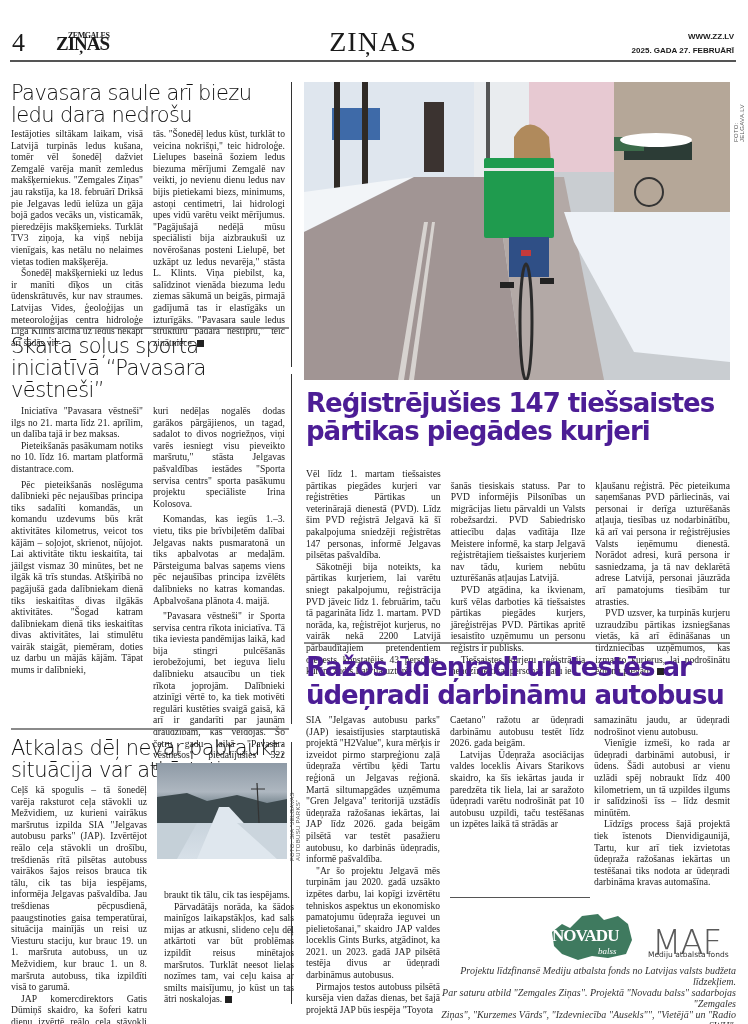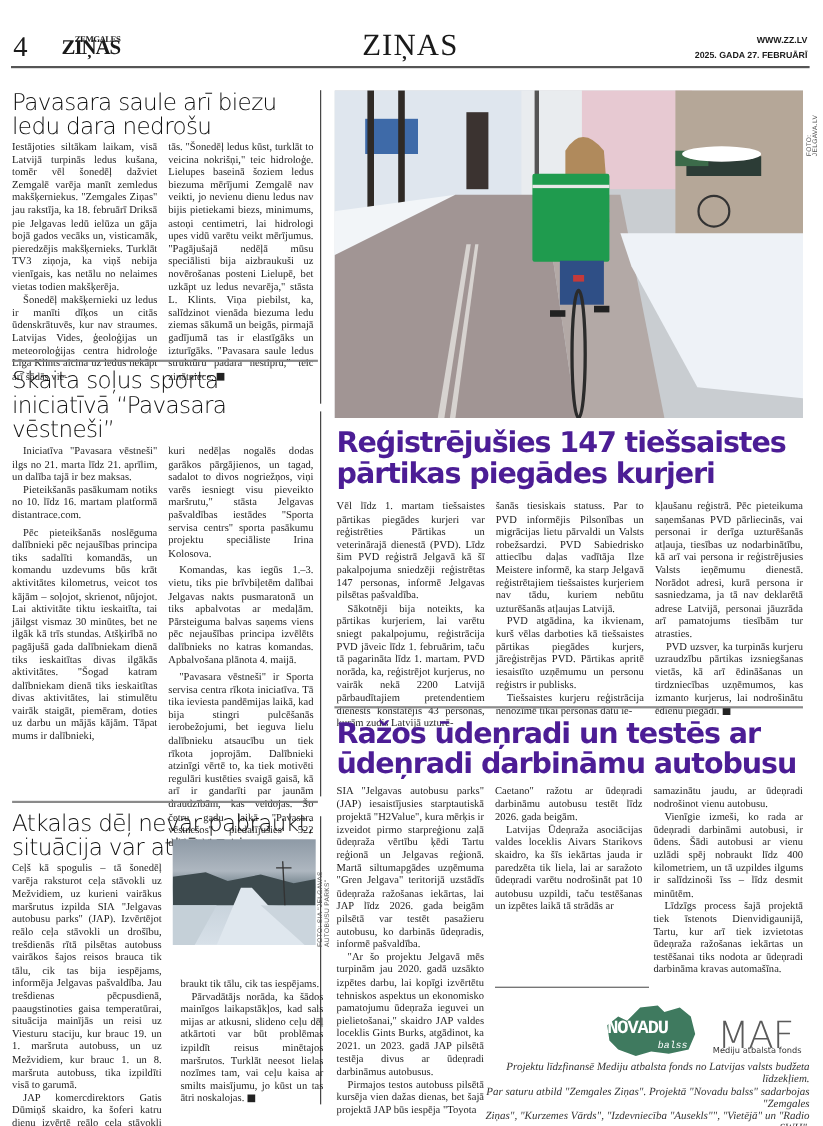--- a/index.html
+++ b/index.html
@@ -23,21 +23,21 @@
   .col p.first { text-indent: 0; }
   .endmark { display: inline-block; width: 7px; height: 7px; background: #222; margin-left: 3px; vertical-align: -1px; }
 
   .divider-h { position: absolute; height: 2px; background: #8a8a8a; }
   .divider-v { position: absolute; width: 1px; background: #333; }
 
   .photo { position: absolute; overflow: hidden; }
   .photo-credit { position: absolute; font-family: "Liberation Sans", sans-serif; font-size: 6px; color: #555; writing-mode: vertical-rl; transform: rotate(180deg); letter-spacing: 0.3px; }
 
   .logos { position: absolute; }
-  .novadu { position: absolute; font-family: Liberation Mono, monospace; font-weight: bold; color: #fff; }
+  .novadu { position: absolute; font-family: Liberation Serif, serif; font-weight: bold; color: #fff; }
   .maf { position: absolute; font-family: "DejaVu Sans", sans-serif; color: #5a5a5a; }
   .disclaimer { position: absolute; font-family: "Liberation Serif", serif; font-style: italic; font-size: 10px; line-height: 11px; text-align: right; color: #333; }
 </style>
 </head>
 <body>
 
 <header class="masthead">
   <span class="page-num">4</span>
   <div class="logo">
     <span class="l1">ZEMGALES</span>
@@ -137,21 +137,21 @@
     <ellipse cx="222" cy="240" rx="6" ry="58" fill="none" stroke="#2b2b2b" stroke-width="3"></ellipse>
     <rect x="217" y="168" width="10" height="6" fill="#c43a3a"></rect>
     <rect x="196" y="200" width="14" height="6" fill="#222"></rect>
     <rect x="236" y="196" width="14" height="6" fill="#222"></rect>
   </svg>
 </div>
 <div class="photo-credit" style="left:733px; top:86px; height:56px;">FOTO: JELGAVA.LV</div>
 
 <article class="article" style="left:306px; top:389px; width:424px;">
   <h1 class="headline-bold" style="font-size:26px; line-height:28px;">Reģistrējušies 147 tiešsaistes pārtikas piegādes kurjeri</h1>
-  <div class="cols" style="margin-top:10px;">
+  <div class="cols" style="margin-top:23px;align-items:flex-end;">
     <div class="col">
       <p class="first">Vēl līdz 1. martam tiešsaistes pārtikas piegādes kurjeri var reģistrēties Pārtikas un veterinārajā dienestā (PVD). Līdz šim PVD reģistrā Jelgavā kā šī pakalpojuma sniedzēji reģistrētas 147 personas, informē Jelgavas pilsētas pašvaldība.</p>
       <p>Sākotnēji bija noteikts, ka pārtikas kurjeriem, lai varētu sniegt pakalpojumu, reģistrācija PVD jāveic līdz 1. februārim, taču tā pagarināta līdz 1. martam. PVD norāda, ka, reģistrējot kurjerus, no vairāk nekā 2200 Latvijā pārbaudītajiem pretendentiem dienests konstatējis 43 personas, kurām zudis Latvijā uzturē-</p>
     </div>
     <div class="col">
       <p class="first">šanās tiesiskais statuss. Par to PVD informējis Pilsonības un migrācijas lietu pārvaldi un Valsts robežsardzi. PVD Sabiedrisko attiecību daļas vadītāja Ilze Meistere informē, ka starp Jelgavā reģistrētajiem tiešsaistes kurjeriem nav tādu, kuriem nebūtu uzturēšanās atļaujas Latvijā.</p>
       <p>PVD atgādina, ka ikvienam, kurš vēlas darboties kā tiešsaistes pārtikas piegādes kurjers, jāreģistrējas PVD. Pārtikas apritē iesaistīto uzņēmumu un personu reģistrs ir publisks.</p>
       <p>Tiešsaistes kurjeru reģistrācija nenozīmē tikai personas datu ie-</p>
     </div>
     <div class="col">

